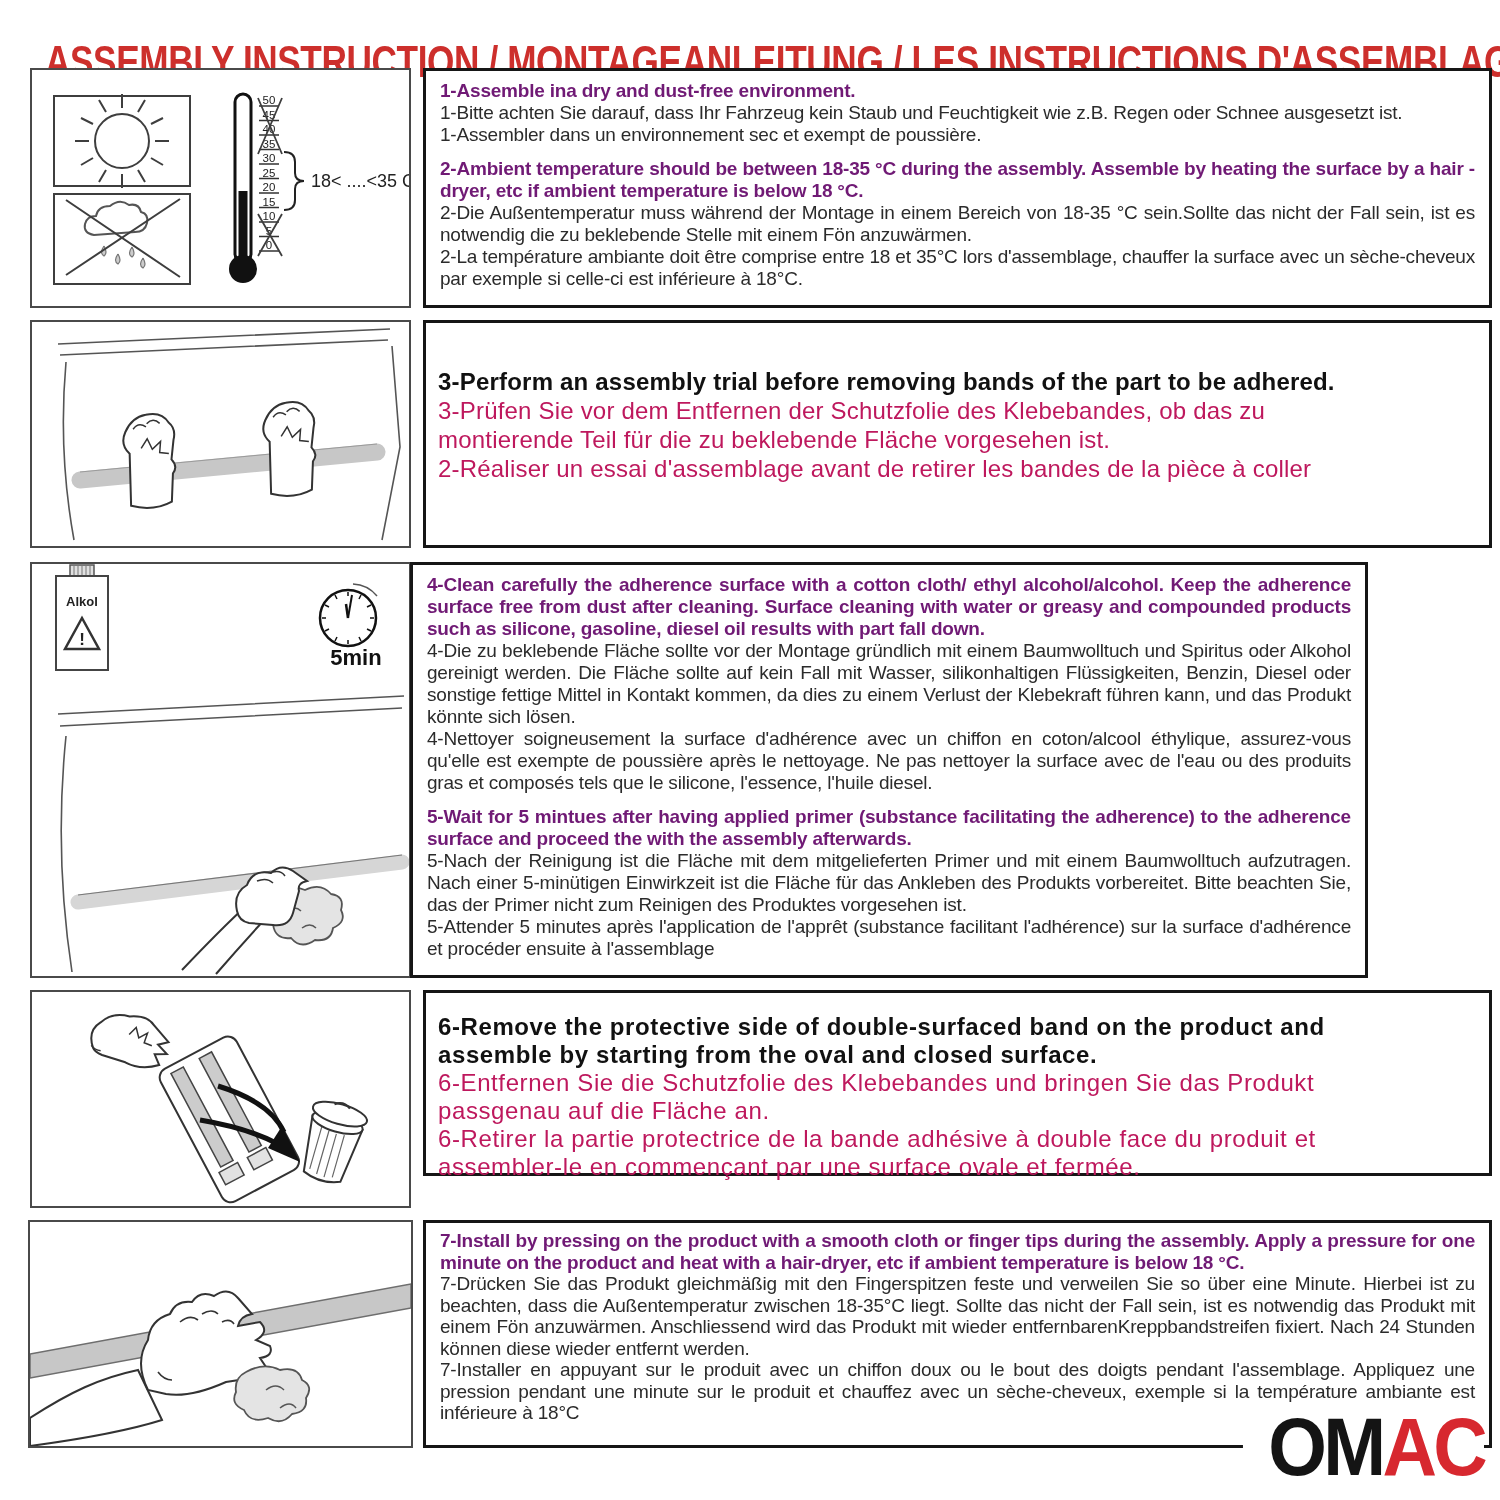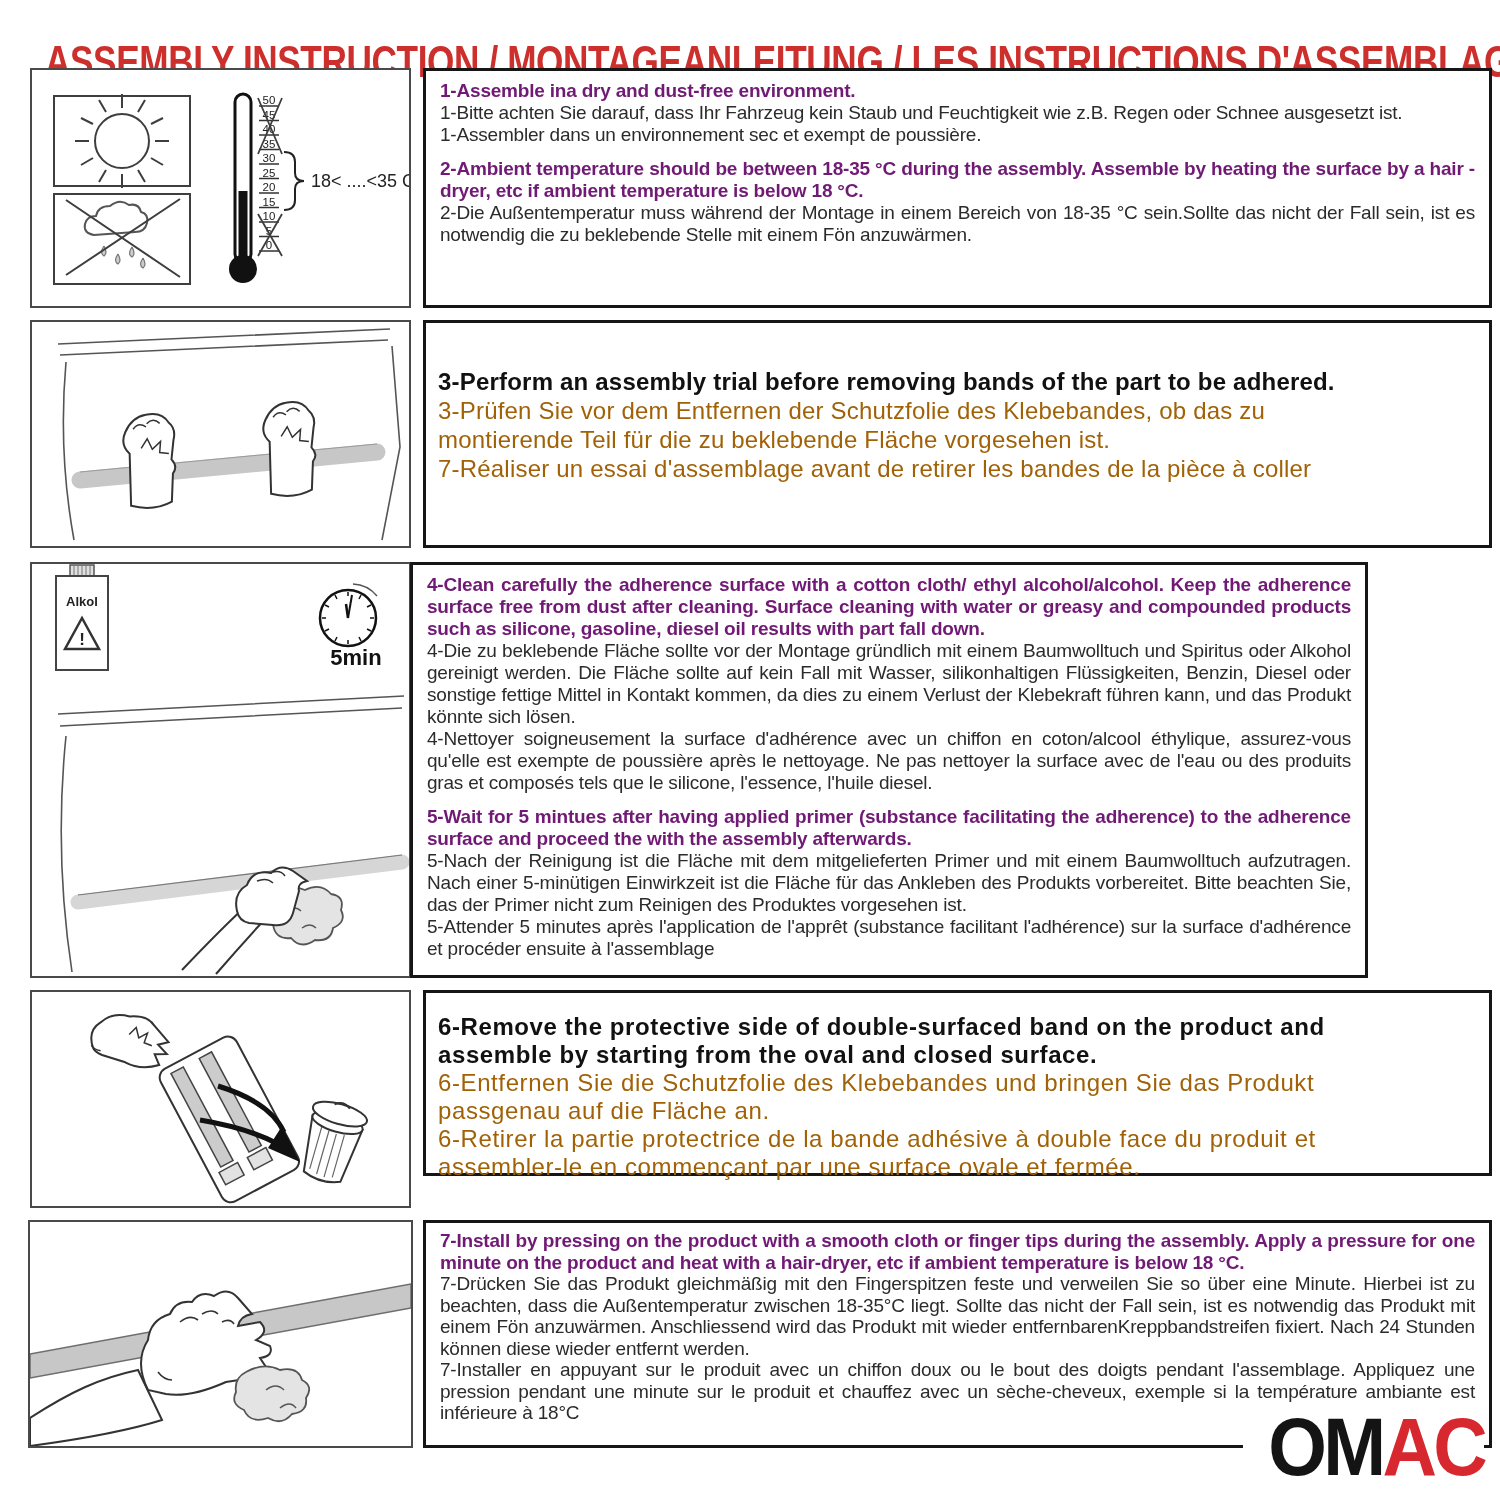--- a/index.html
+++ b/index.html
@@ -21,21 +21,21 @@
   .t4{left:423px;top:990px;width:1069px;height:186px;}
   .i5{left:28px;top:1220px;width:385px;height:228px;}
   .t5{left:423px;top:1220px;width:1069px;height:228px;}
   
   .small{padding:9px 14px 6px 14px;}
   .small p{margin:0;font-size:19px;line-height:22px;letter-spacing:-0.2px;text-align:justify;}
   .small .en{font-weight:700;color:#701a75;}
   .small .de,.small .fr{font-weight:400;color:#2b2b2b;}
   .small .step + .step{margin-top:12px;}
   .big{padding:44px 20px 0 12px;}
-  .big p{margin:0;font-size:24px;line-height:29px;letter-spacing:0.2px;text-align:left;color:#a16207;}
+  .big p{margin:0;font-size:24px;line-height:29px;letter-spacing:0.2px;text-align:left;color:#be185d;}
   .big .en{font-weight:700;color:#111;}
   .t2 .big{max-width:960px;}
   .t4 .big{padding-top:20px;max-width:1000px;}
   .t4 .big p{letter-spacing:0.6px;line-height:28px;}
   .t5 .small{padding-top:7px;}
   .t5 .small p{line-height:21.5px;}
   
   .logo{position:absolute;left:1222px;top:1404px;width:262px;height:86px;background:#fff;
         display:flex;align-items:center;justify-content:flex-end;z-index:5;
         font-size:82px;font-weight:700;letter-spacing:-4px;line-height:1;
@@ -92,20 +92,21 @@
   <div class="tbox t1">
     <div class="small">
       <div class="step">
         <p class="en">1-Assemble ina dry and dust-free environment.</p>
         <p class="de">1-Bitte achten Sie darauf, dass Ihr Fahrzeug kein Staub und Feuchtigkeit wie z.B. Regen oder Schnee ausgesetzt ist.</p>
         <p class="fr">1-Assembler dans un environnement sec et exempt de poussière.</p>
       </div>
       <div class="step">
         <p class="en">2-Ambient temperature should be between 18-35 °C  during the assembly. Assemble by heating the surface by a hair -dryer, etc if ambient temperature is below 18 °C.</p>
         <p class="de">2-Die Außentemperatur muss während der Montage in einem Bereich von 18-35 °C  sein.Sollte das nicht der Fall sein, ist es notwendig die zu beklebende Stelle mit einem Fön anzuwärmen.</p>
+        <p class="fr">2-La température ambiante doit être comprise entre 18 et 35°C lors d'assemblage, chauffer la surface avec un sèche-cheveux par exemple si celle-ci est inférieure à 18°C.</p>
       </div>
     </div>
   </div>
 
   <div class="ibox i2">
     <svg width="377" height="224" viewBox="0 0 377 224">
       <g>
         <path d="M26,22 L358,7 M28,33 L356,18 M34,40 Q26,130 42,218 M360,24 L368,125 L350,218" fill="none" stroke="#555" stroke-width="1.6"></path>
         <path d="M48,158 L345,130" stroke="#c7c7c7" stroke-width="17" stroke-linecap="round" fill="none"></path>
         <path d="M48,150 L345,122" stroke="#9a9a9a" stroke-width="1" fill="none"></path>
@@ -118,21 +119,21 @@
         <path d="M-22,86 L-18,34 Q-27,24 -20,12 Q-12,-2 2,-3 Q18,-5 24,7 Q31,14 27,25 L23,44 Q29,52 23,58 L19,86 Q0,94 -22,86 Z" fill="#fff" stroke="#333" stroke-width="2"></path>
         <path d="M-12,10 q6,-7 13,-1 M2,6 q7,-6 13,1 M-6,30 l7,-9 4,11 9,-7 -2,11 9,2" fill="none" stroke="#333" stroke-width="1.5"></path>
       </g>
     </svg>
   </div>
   <div class="tbox t2">
     <div class="big">
       <div class="step">
         <p class="en">3-Perform an assembly trial before removing bands of the part to be adhered.</p>
         <p class="de">3-Prüfen Sie vor dem Entfernen der Schutzfolie des Klebebandes, ob das zu montierende Teil für die zu beklebende Fläche vorgesehen ist.</p>
-        <p class="fr">7-Réaliser un essai d'assemblage avant de retirer les bandes de la pièce à coller</p>
+        <p class="fr">2-Réaliser un essai d'assemblage avant de retirer les bandes de la pièce à coller</p>
       </div>
     </div>
   </div>
 
   <div class="ibox i3">
     <svg width="377" height="412" viewBox="0 0 377 412">
       <g>
         <rect x="38" y="1" width="24" height="11" fill="#e0e0e0" stroke="#555" stroke-width="1.5"></rect>
         <path d="M42,2 V11 M46,2 V11 M50,2 V11 M54,2 V11 M58,2 V11" stroke="#777" stroke-width="1"></path>
         <rect x="24" y="12" width="52" height="94" fill="#fff" stroke="#444" stroke-width="2"></rect>

